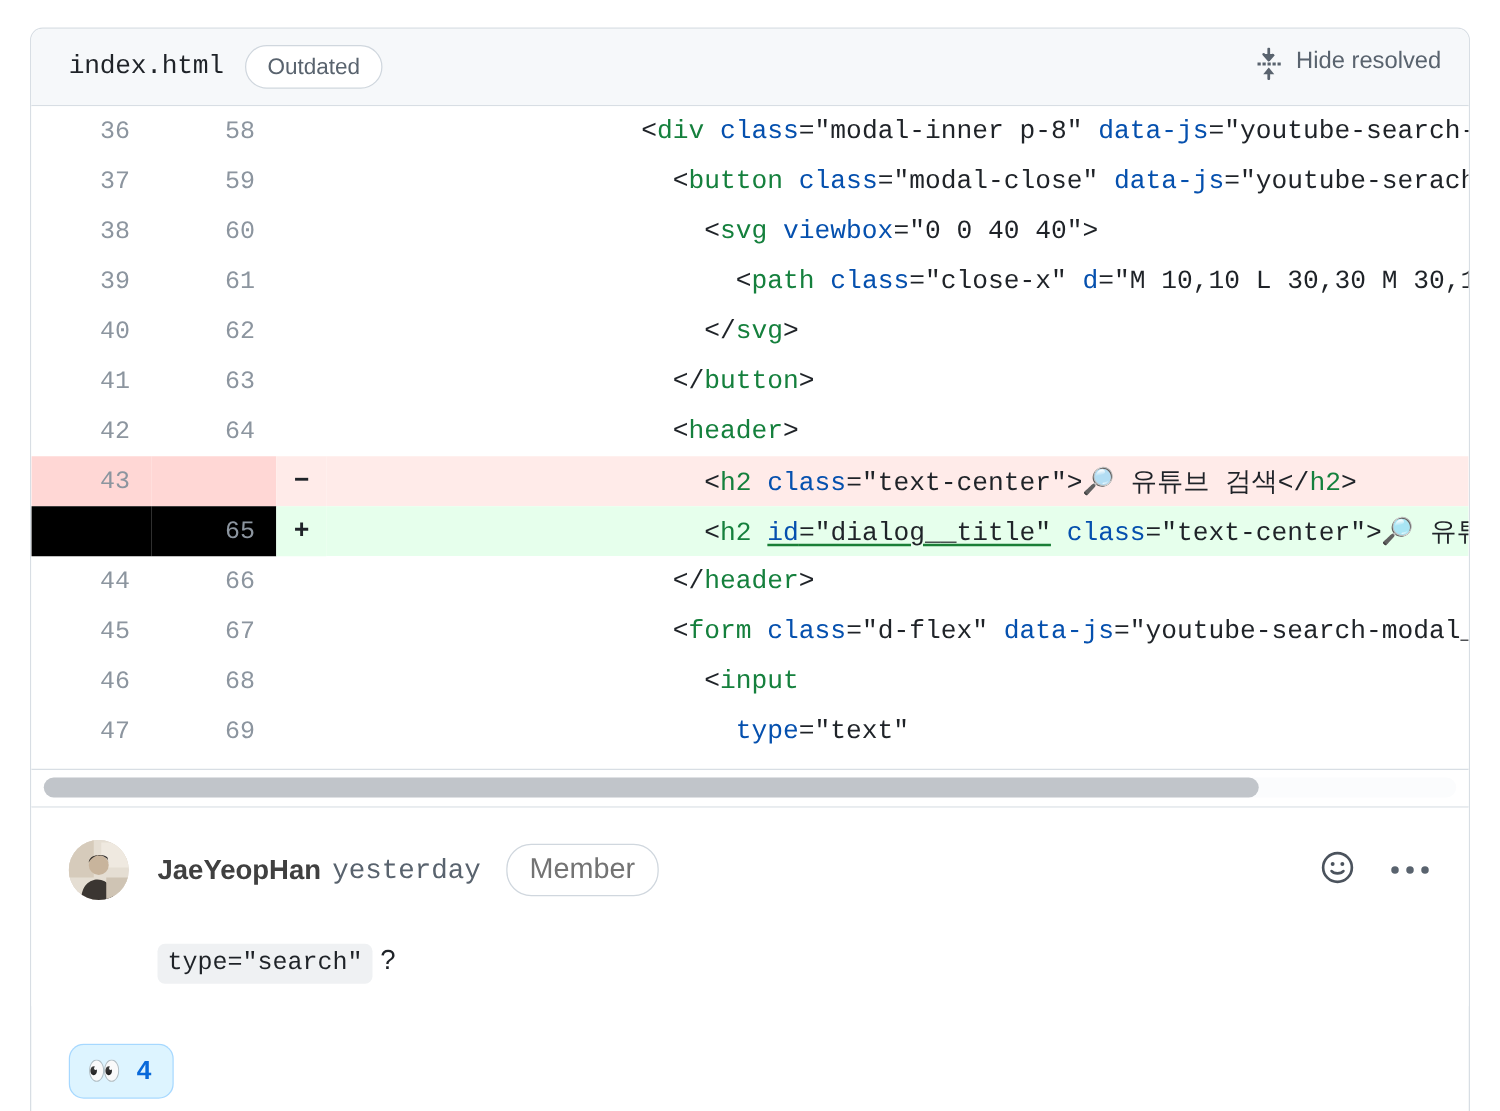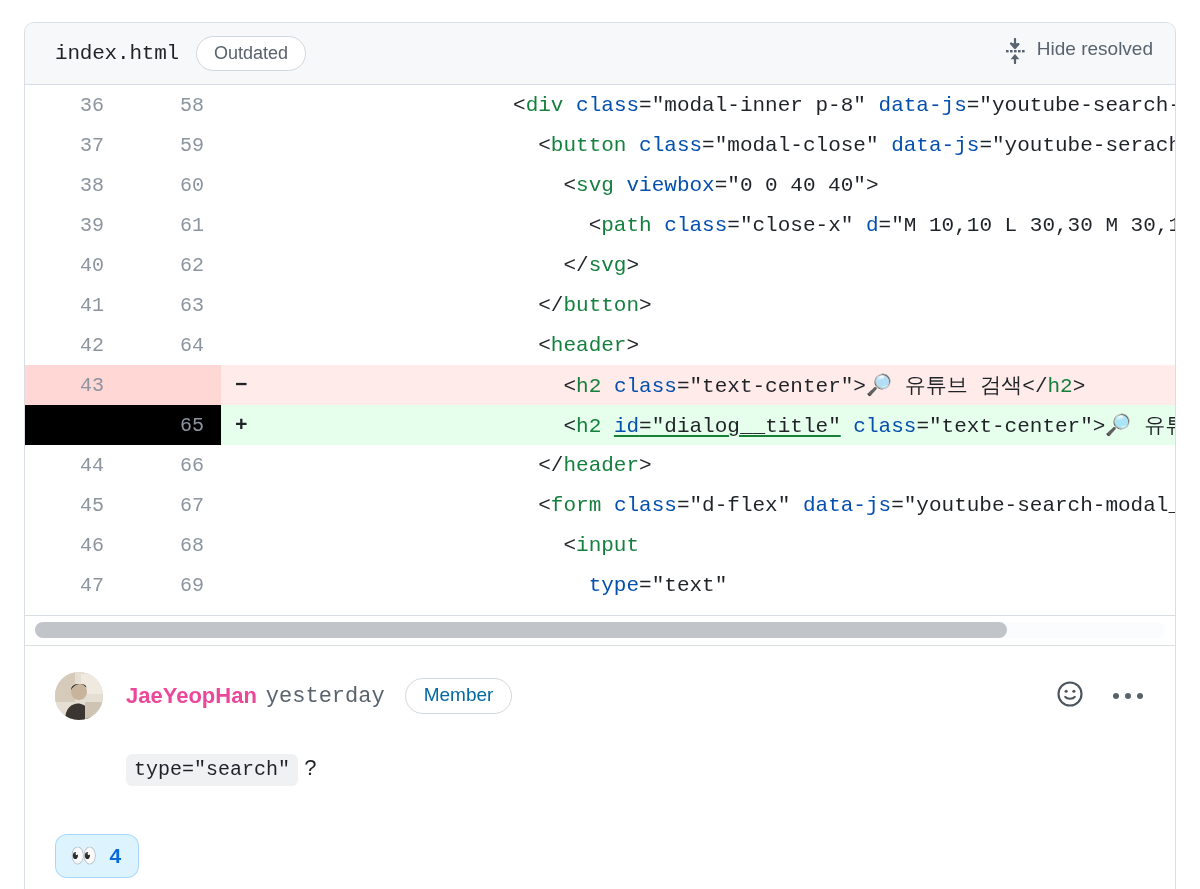--- a/index.html
+++ b/index.html
@@ -169,35 +169,35 @@
     border-radius: 50%;
     overflow: hidden;
     flex: 0 0 48px;
     background: #d9cfc4;
     position: relative;
   }
   .comment-author {
     margin-left: 23px;
     font-size: 22px;
     font-weight: 700;
-    color: #ec4899;
+    color: #404040;
   }
   .comment-time {
     margin-left: 9px;
     font-size: 22px;
     color: #59636e;
     font-family: Liberation Mono, monospace;
   }
   .member-badge {
     margin-left: 20px;
     border: 1px solid #d0d7de;
     border-radius: 20px;
     padding: 6px 18px 8px;
-    font-size: 19px;
-    color: #0369a1;
+    font-size: 23px;
+    color: #737373;
     background: #ffffff;
     line-height: 1.1;
   }
   .head-actions {
     margin-left: auto;
     display: flex;
     align-items: center;
     gap: 26px;
     color: #59636e;
   }

